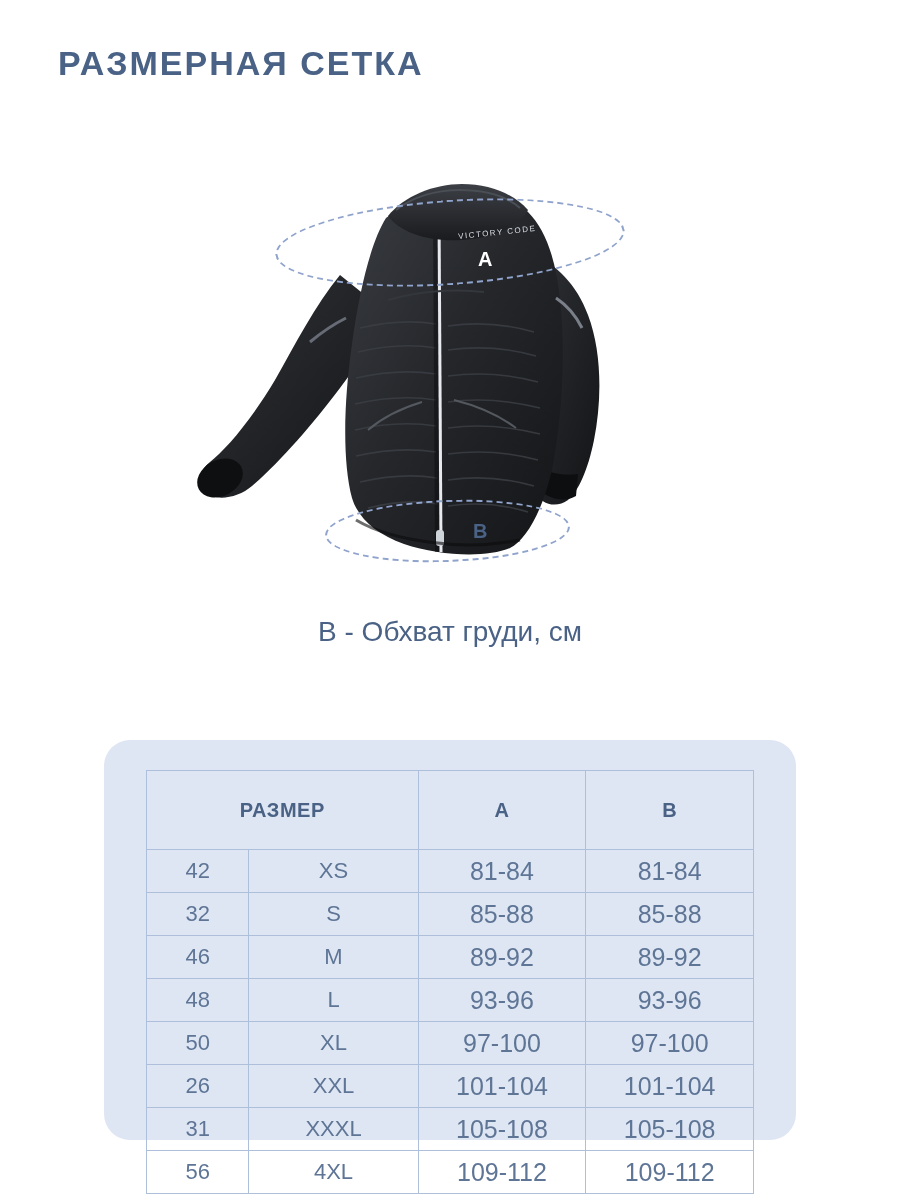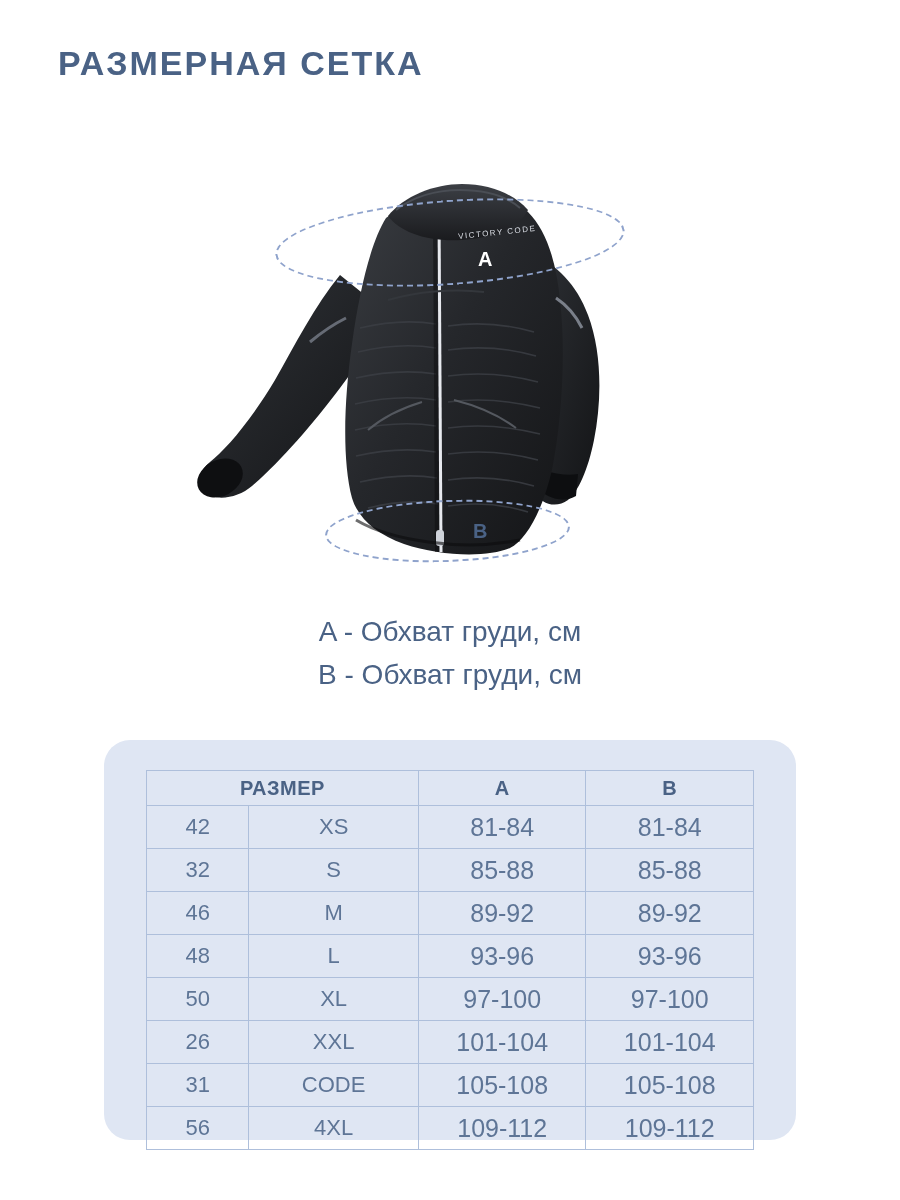--- a/index.html
+++ b/index.html
@@ -148,21 +148,21 @@
     border: 1px solid #aebfdb;
     text-align: center;
     padding: 6px 4px;
     height: 30px;
   }
   table.size-table thead th {
     font-weight: 700;
     color: #4a6285;
     font-size: 20px;
     letter-spacing: 0.5px;
-    padding: 2px 0;
+    padding: 24px 0;
   }
   .col-num { width: 100px; }
   .col-lat { width: 170px; }
   .col-a   { width: 169px; }
   .col-b   { width: 169px; }
 
   table.size-table tbody td {
     font-size: 25px;
     color: #5e7596;
   }
@@ -258,21 +258,20 @@
 
       <div class="ellipse ellipse-a"></div>
       <div class="ellipse ellipse-b"></div>
 
       <div class="ell-label label-a">A</div>
       <div class="ell-label label-b">B</div>
     </div>
   </div>
 
   <div class="legend">
-    <div class="legend-line">A - Обхват груди, см</div>
     <div class="legend-line">B - Обхват груди, см</div>
   </div>
 
   <div class="panel"></div>
 
   <table class="size-table">
     <thead>
       <tr>
         <th class="col-num" colspan="2">РАЗМЕР</th>
         <th class="col-a">A</th>
@@ -311,21 +310,21 @@
         <td class="col-b">97-100</td>
       </tr>
       <tr>
         <td class="num col-num">26</td>
         <td class="lat col-lat">XXL</td>
         <td class="col-a">101-104</td>
         <td class="col-b">101-104</td>
       </tr>
       <tr>
         <td class="num col-num">31</td>
-        <td class="lat col-lat">CODE</td>
+        <td class="lat col-lat">XXXL</td>
         <td class="col-a">105-108</td>
         <td class="col-b">105-108</td>
       </tr>
       <tr>
         <td class="num col-num">56</td>
         <td class="lat col-lat">4XL</td>
         <td class="col-a">109-112</td>
         <td class="col-b">109-112</td>
       </tr>
     </tbody>

